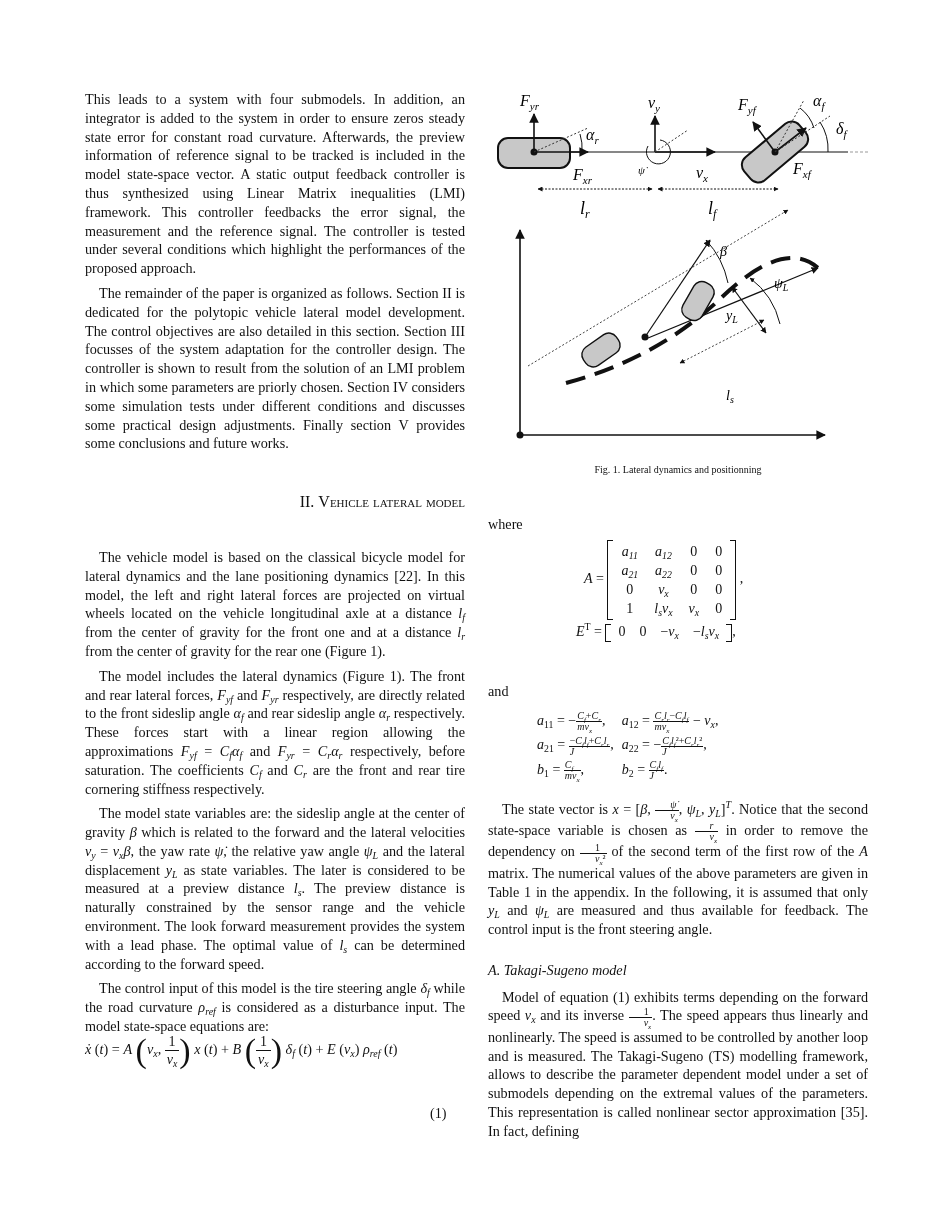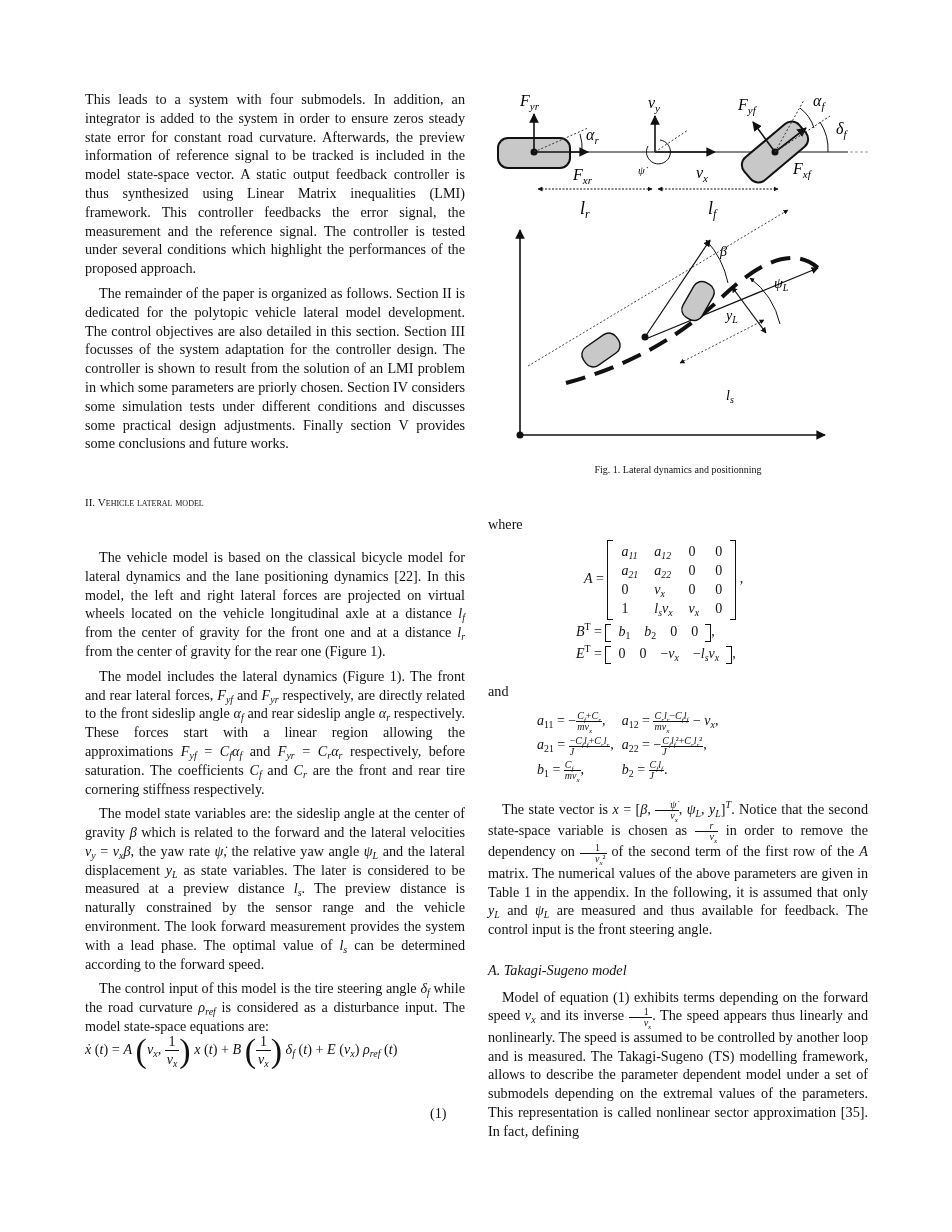--- a/index.html
+++ b/index.html
@@ -8,34 +8,34 @@
   .col { position: absolute; width: 380px; font-size: 14.2px; line-height: 18.8px; text-align: justify; }
   .left { left: 85px; top: 90px; }
   .right { left: 488px; }
   p { margin: 0; }
   p.ind { text-indent: 14px; }
   .gap { height: 6px; }
   i, .m { font-style: italic; }
   sub { font-size: 70%; vertical-align: -3px; line-height: 0; }
   sup { font-size: 70%; vertical-align: 6px; line-height: 0; }
   .sc { font-variant: small-caps; }
-  .section-title { text-align: left; font-size: 11px; }
+  .section-title { text-align: right; font-size: 16px; }
   .frac { display: inline-block; vertical-align: middle; text-align: left; font-size: 10px; line-height: 10px; }
   .frac > span { display: block; padding: 0 1px; }
   .frac > span.num { border-bottom: 1px solid #111; }
   .bigfrac { display: inline-block; vertical-align: middle; text-align: center; font-size: 14px; line-height: 17px; }
   .bigfrac > span { display: block; padding: 0 2px; }
   .bigfrac > span.num { border-bottom: 1px solid #111; }
   .eq1 { position: absolute; left: 85px; top: 1033px; width: 380px; font-size: 14.2px; white-space: nowrap; }
   .eq1 .paren { font-size: 34px; vertical-align: middle; font-style: normal; line-height: 1; }
   .eqnum { position: absolute; left: 430px; top: 1105px; font-size: 14.2px; }
   .fig-caption { position: absolute; left: 488px; top: 464px; width: 380px; text-align: center; font-size: 10px; }
   .matrix-block { position: absolute; left: 488px; top: 540px; width: 380px; font-size: 14px; }
   table.mx { border-collapse: collapse; display: inline-table; vertical-align: middle; }
-  table.mx td { padding: 0 8px; text-align: left; height: 19px; font-style: italic; }
+  table.mx td { padding: 0 8px; text-align: center; height: 19px; font-style: italic; }
   table.mx td.n { font-style: normal; }
   .brk { display: inline-block; vertical-align: middle; width: 5px; border: 1.2px solid #111; }
   .brk.l { border-right: none; }
   .brk.r { border-left: none; }
   .defs { position: absolute; left: 535px; top: 708px; font-size: 14px; line-height: 22px; }
   .defs td { padding: 0 6px 0 0; white-space: nowrap; }
   .subsec { font-style: italic; }
   svg text { font-family: "Liberation Serif", "DejaVu Serif", serif; font-style: italic; }
 </style>
 </head>
@@ -176,23 +176,20 @@
           </tr>
       <tr>
             <td class="n">1</td>
             <td><i>l<sub>s</sub>v<sub>x</sub></i></td>
             <td><i>v</i><sub>x</sub></td>
             <td class="n">0</td>
           </tr>
     </tbody></table><span class="brk r" style="height:78px"></span> ,
   </div>
   <div style="padding-left:88px;margin-top:4px;white-space:nowrap">
-    <i>B</i><sup>T</sup> = <span class="brk l" style="height:16px"></span>&nbsp; <i>b</i><sub>1</sub> &nbsp;&nbsp; <i>b</i><sub>2</sub> &nbsp;&nbsp; 0 &nbsp;&nbsp; 0 &nbsp;<span class="brk r" style="height:16px"></span>,
-  </div>
-  <div style="padding-left:88px;margin-top:4px;white-space:nowrap">
     <i>E</i><sup>T</sup> = <span class="brk l" style="height:16px"></span>&nbsp; 0 &nbsp;&nbsp; 0 &nbsp;&nbsp; −<i>v<sub>x</sub></i> &nbsp;&nbsp; −<i>l<sub>s</sub>v<sub>x</sub></i> &nbsp;<span class="brk r" style="height:16px"></span>,
   </div>
 </div>
 
 <div class="col right" style="top:682px">and</div>
 
 <table class="defs">
   <tbody>
       <tr>
     <td><i>a</i><sub>11</sub> = −<span class="frac"><span class="num"><i>C<sub>f</sub></i>+<i>C<sub>r</sub></i></span><span><i>mv<sub>x</sub></i></span></span>,</td>

